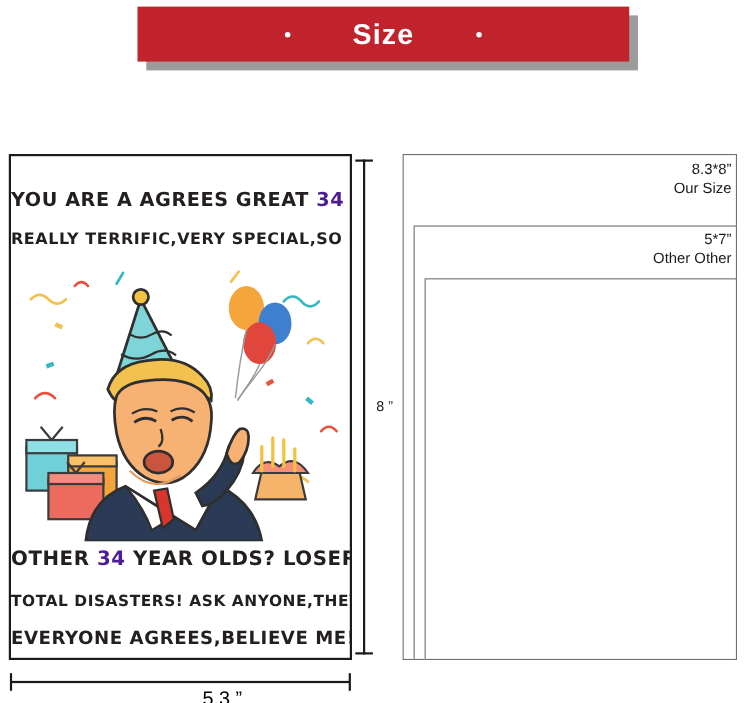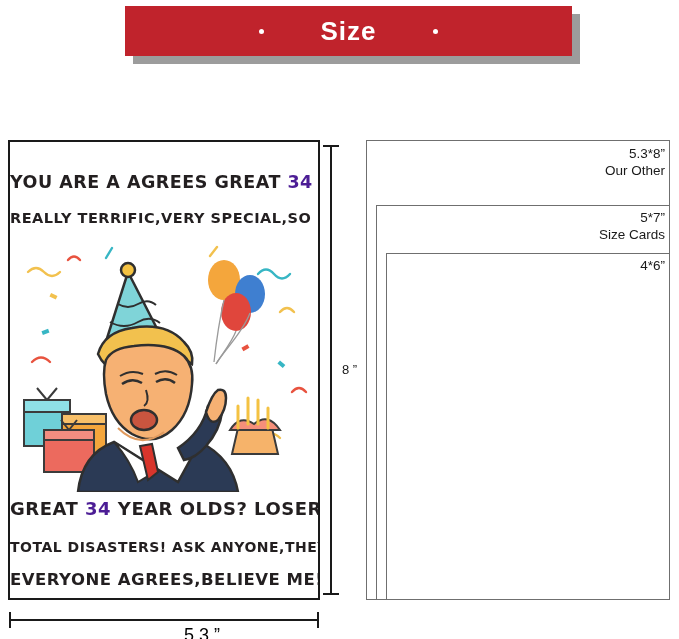--- a/index.html
+++ b/index.html
@@ -260,21 +260,21 @@
       <path d="M104 200 q16 18 24 40 l20 -12 z" fill="#ffffff" stroke="#2f2f2f" stroke-width="2"></path>
       <path d="M130 204 l8 34 l10 -8 l-6 -28 z" fill="#d8352c" stroke="#2f2f2f" stroke-width="2"></path>
 
       <path d="M176 210 q22 -18 26 -38" stroke="#2f2f2f" stroke-width="2.5" fill="none"></path>
       <path d="M168 206 q24 -16 30 -42 q10 -4 14 6 q-2 18 -16 34 q-10 12 -22 14 z" fill="#2b3a55" stroke="#2f2f2f" stroke-width="2.5"></path>
       <path d="M196 170 q6 -18 12 -22 q8 -2 8 8 q0 12 -8 22 q-8 6 -12 -8 z" fill="#f6b173" stroke="#2f2f2f" stroke-width="2.5"></path>
     </svg>
   </div>
 
   <div class="card-line" id="card-line-3">
-    <span>GREAT </span><span class="num-red">34</span><span> YEAR OLDS? LOSERS!!!</span>
+    <span>OTHER </span><span class="num-red">34</span><span> YEAR OLDS? LOSERS!!!</span>
   </div>
 
   <div class="card-line" id="card-line-4">TOTAL DISASTERS! ASK ANYONE,THEY ALL KNOW</div>
   <div class="card-line" id="card-line-5">EVERYONE AGREES,BELIEVE ME!</div>
 </div>
 
 <div id="dim-height"></div>
 <div class="cap" id="dim-height-cap-top"></div>
 <div class="cap" id="dim-height-cap-bot"></div>
 <div id="dim-height-label">8 ”</div>
@@ -282,24 +282,23 @@
 <div id="dim-width"></div>
 <div class="cap" id="dim-width-cap-left"></div>
 <div class="cap" id="dim-width-cap-right"></div>
 <div id="dim-width-label">5.3 ”</div>
 
 <div class="size-box" id="box-ours"></div>
 <div class="size-box" id="box-other"></div>
 <div class="size-box" id="box-regular"></div>
 
 <div class="size-label" id="label-ours">
-  <span class="dim">5.3*8”</span>
-  <span class="name">Our Other</span>
+  <span class="dim">8.3*8”</span>
+  <span class="name">Our Size</span>
 </div>
 
 <div class="size-label" id="label-other">
   <span class="dim">5*7”</span>
-  <span class="name">Size Cards</span>
+  <span class="name">Other Other</span>
 </div>
 
 <div class="size-label" id="label-regular">
-  <span class="dim">4*6”</span>
 </div>
 
 </body></html>

